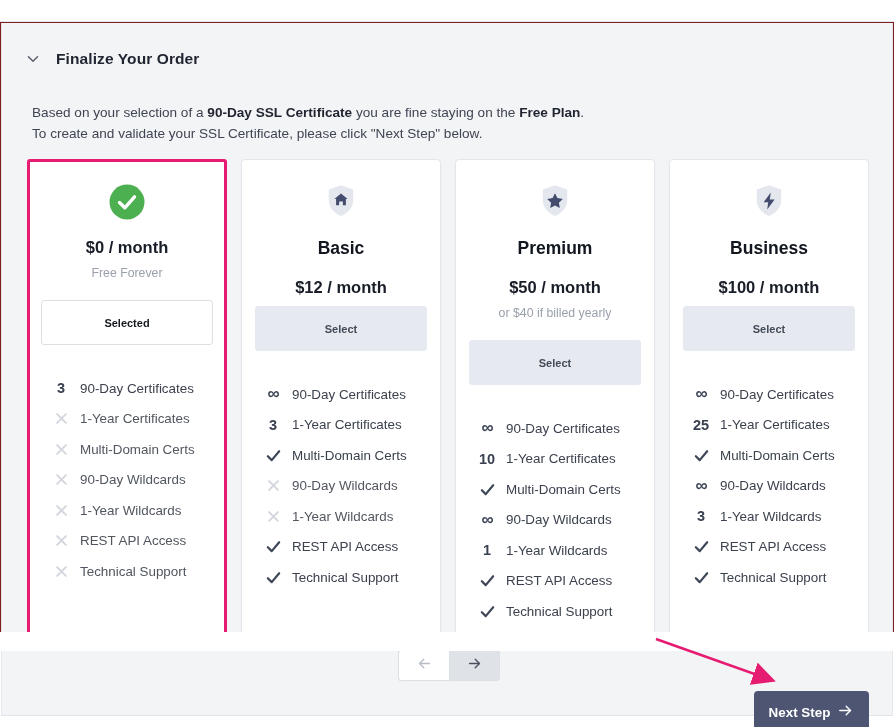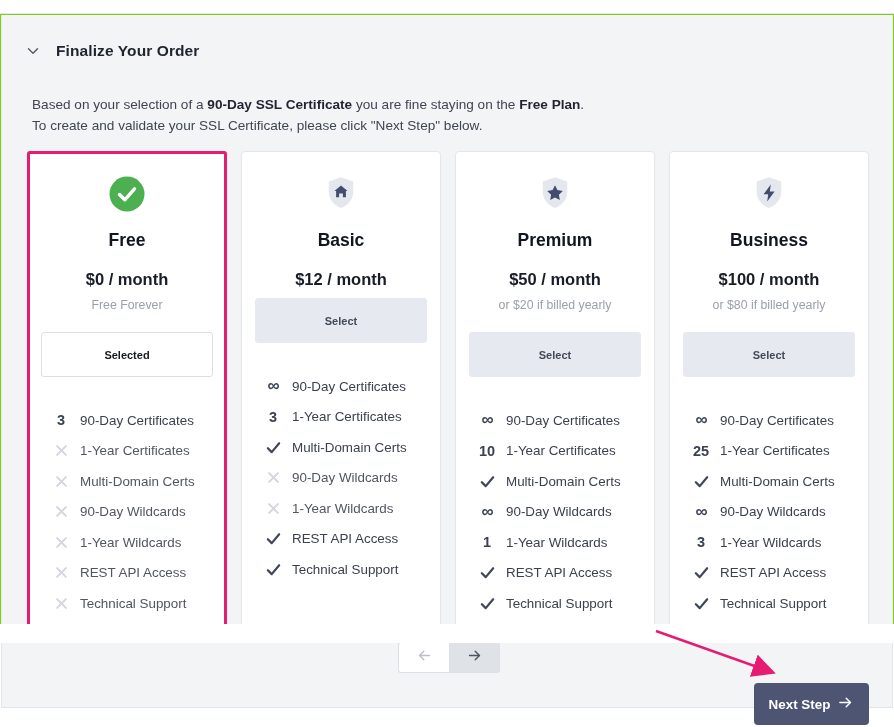--- a/index.html
+++ b/index.html
@@ -10,22 +10,23 @@
     width: 894px;
     height: 727px;
     background: #ffffff;
     font-family: "Liberation Sans", sans-serif;
     overflow: hidden;
   }
   .page {
     position: relative;
     width: 894px;
     height: 643px;
-    background: #84cc16;
-    box-sizing: border-box;
+    background: #7f1d1d;
+    box-sizing: border-box;
+    margin-top: 8px;
   }
   
   .top-strip {
     position: absolute;
     left: 0; top: 0;
     width: 894px;
     height: 14px;
     background: #ffffff;
     border-bottom: 1px solid #e4e7eb;
     box-sizing: border-box;
@@ -273,21 +274,20 @@
     </div>
 
     <div class="cards" id="cards-root">
         <div class="card selected">
           <div class="card-icon">
             <span><svg width="38" height="38" viewBox="0 0 38 38">
                 <circle cx="19" cy="19" r="17.5" fill="#4caf50"></circle>
                 <polyline points="11.5,19.5 16.8,24.8 26.5,13.8" fill="none" stroke="#ffffff" stroke-width="3.4" stroke-linecap="round" stroke-linejoin="round"></polyline>
               </svg></span>
           </div>
-          <div class="plan-name">Free</div>
           <div class="plan-price">$0 / month</div>
           <div class="plan-sub">Free Forever</div>
           <div class="select-btn state-selected">Selected</div>
           <ul class="features">
             <li class="feature">
               <span class="f-mark num">3</span>
               <span class="f-label">90-Day Certificates</span>
             </li>
             <li class="feature">
               <span class="f-mark">
@@ -410,21 +410,21 @@
         </div>
         <div class="card">
           <div class="card-icon">
             <span><svg width="38" height="40" viewBox="0 0 38 40">
                 <path d="M19 3.2 L31.2 7.4 V18 C31.2 26.2 25.4 31.4 19 34 C12.6 31.4 6.8 26.2 6.8 18 V7.4 Z" fill="#e4e7ee"></path>
                 <path d="M19 11.2 L21.4 16.1 L26.8 16.9 L22.9 20.7 L23.8 26.1 L19 23.5 L14.2 26.1 L15.1 20.7 L11.2 16.9 L16.6 16.1 Z" fill="#444c6e"></path>
               </svg></span>
           </div>
           <div class="plan-name">Premium</div>
           <div class="plan-price">$50 / month</div>
-          <div class="plan-sub">or $20 if billed yearly</div>
+          <div class="plan-sub">or $40 if billed yearly</div>
           <div class="select-btn state-default">Select</div>
           <ul class="features">
             <li class="feature">
               <span class="f-mark inf">∞</span>
               <span class="f-label">90-Day Certificates</span>
             </li>
             <li class="feature">
               <span class="f-mark num">10</span>
               <span class="f-label">1-Year Certificates</span>
             </li>
@@ -464,21 +464,20 @@
         </div>
         <div class="card">
           <div class="card-icon">
             <span><svg width="38" height="40" viewBox="0 0 38 40">
                 <path d="M19 3.2 L31.2 7.4 V18 C31.2 26.2 25.4 31.4 19 34 C12.6 31.4 6.8 26.2 6.8 18 V7.4 Z" fill="#e4e7ee"></path>
                 <path d="M20.8 10.6 L13.6 20.2 H18.2 L17.2 27.4 L24.6 17.6 H19.8 Z" fill="#444c6e"></path>
               </svg></span>
           </div>
           <div class="plan-name">Business</div>
           <div class="plan-price">$100 / month</div>
-          <div class="plan-sub">or $80 if billed yearly</div>
           <div class="select-btn state-default">Select</div>
           <ul class="features">
             <li class="feature">
               <span class="f-mark inf">∞</span>
               <span class="f-label">90-Day Certificates</span>
             </li>
             <li class="feature">
               <span class="f-mark num">25</span>
               <span class="f-label">1-Year Certificates</span>
             </li>

